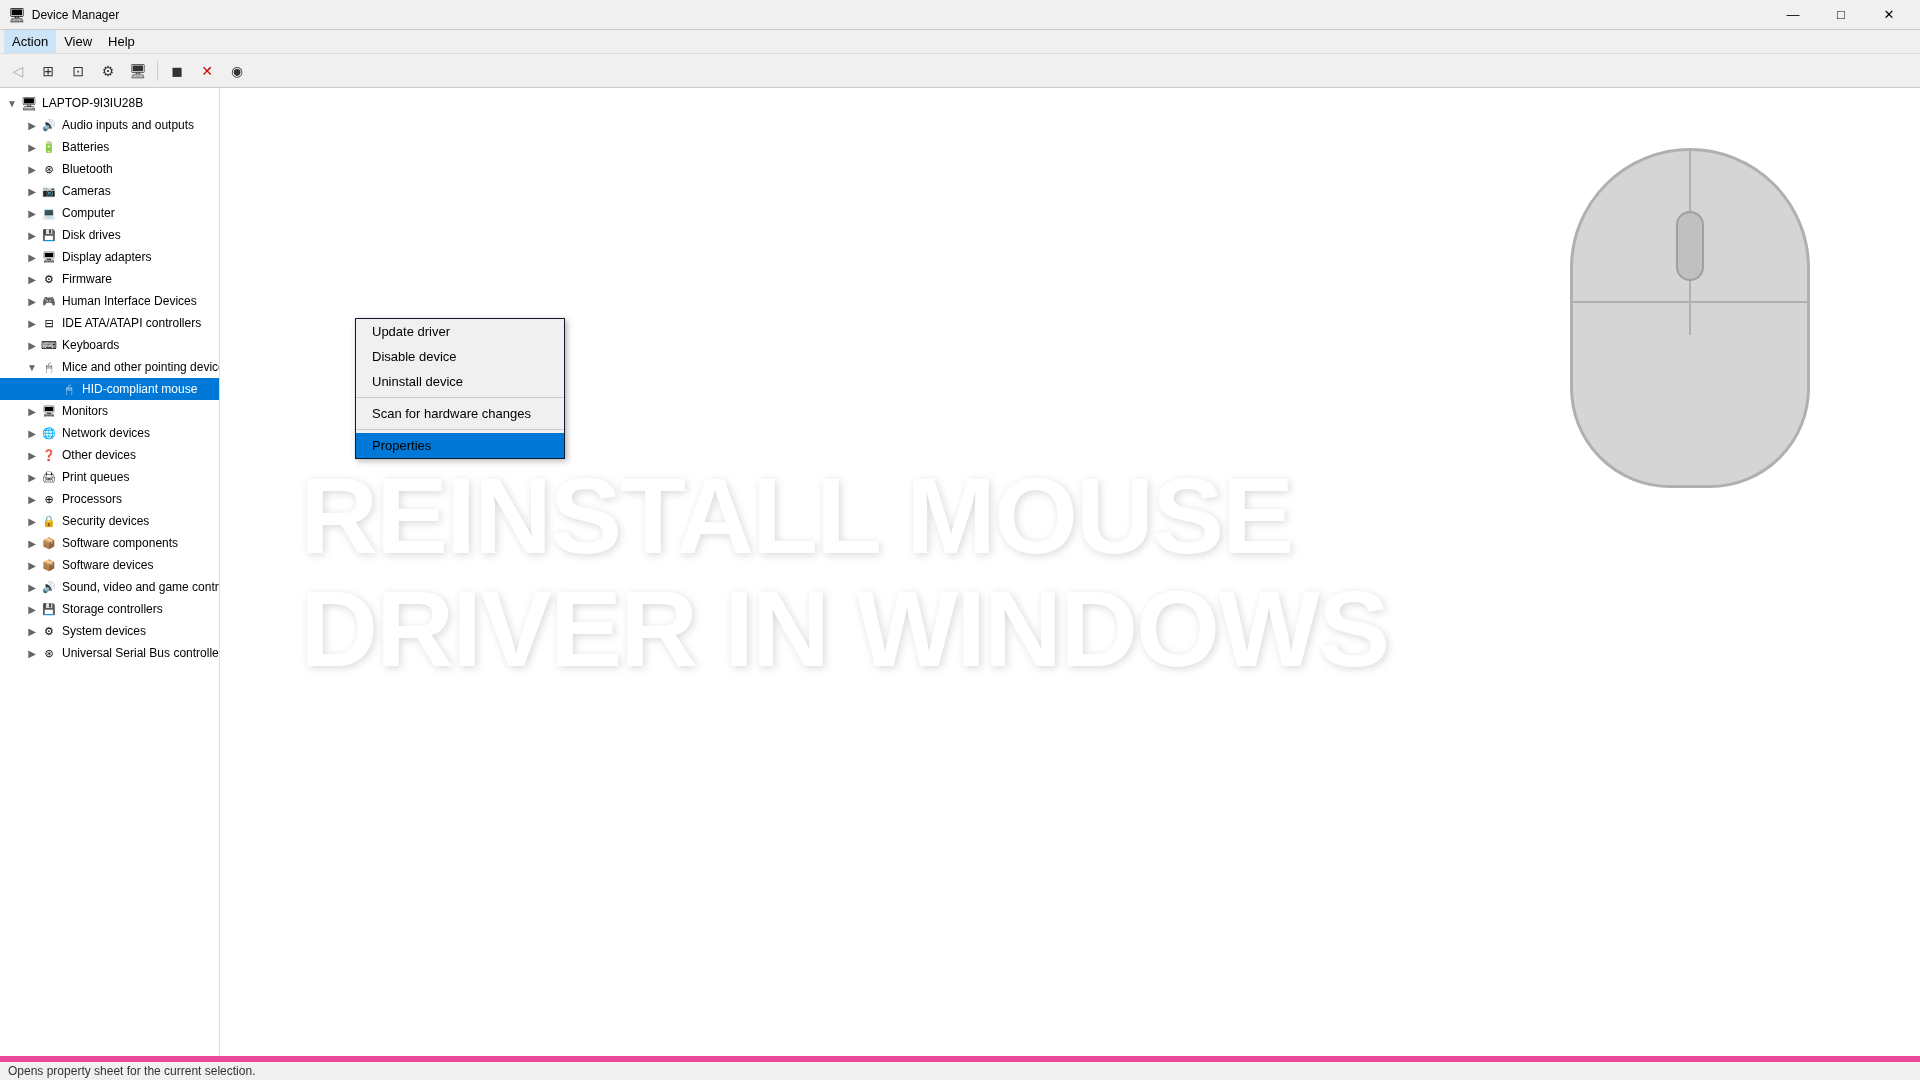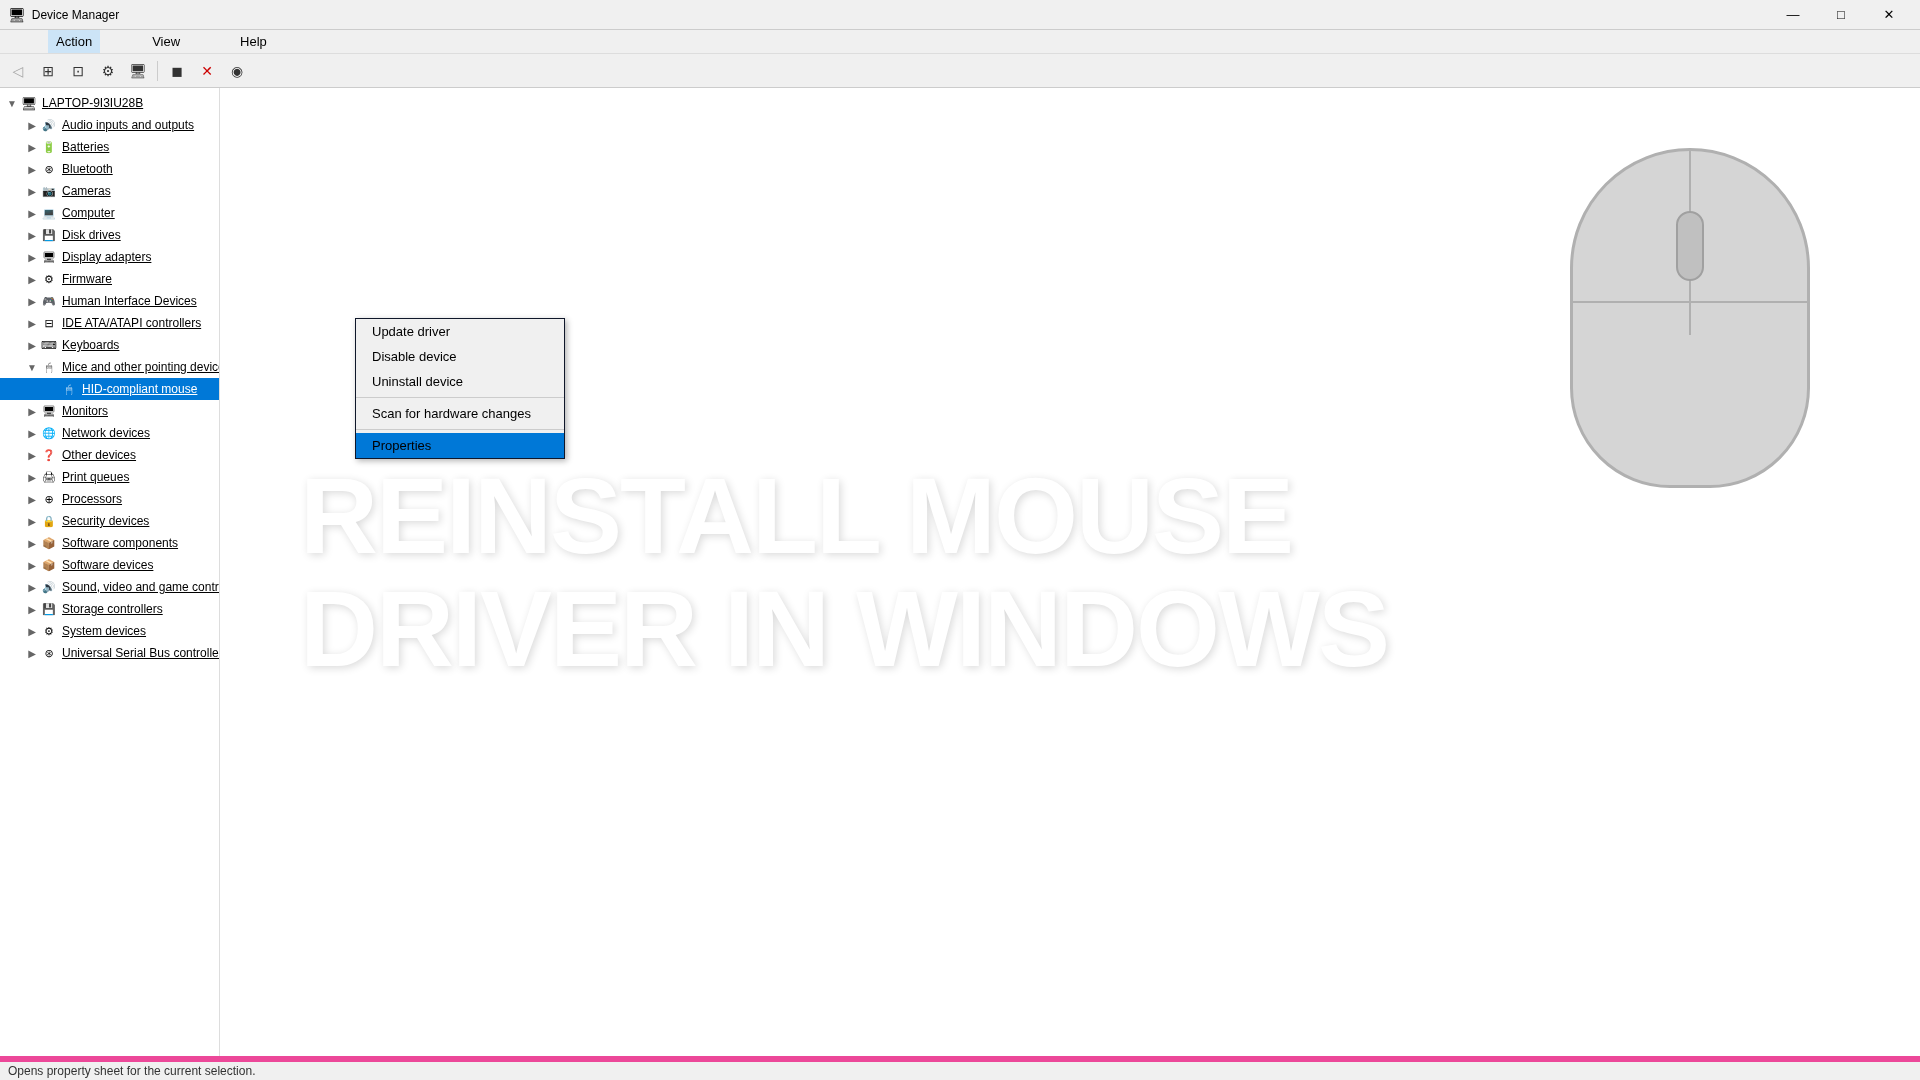--- a/index.html
+++ b/index.html
@@ -68,21 +68,20 @@
       border-bottom: 1px solid #ddd;
       font-size: 13px;
     }
 
     .menu-item {
       padding: 2px 8px;
       cursor: pointer;
       height: 100%;
       display: flex;
       align-items: center;
-      margin-left: 44px;
     }
     .menu-item.active { background: #cce4f7; }
 
     
     .toolbar {
       height: 34px;
       background: #f0f0f0;
       border-bottom: 1px solid #ccc;
       display: flex;
       align-items: center;
@@ -149,21 +148,21 @@
     .tree-icon {
       width: 18px;
       height: 18px;
       margin-right: 4px;
       display: flex;
       align-items: center;
       justify-content: center;
       flex-shrink: 0;
     }
 
-    .tree-label { font-size: 12px; text-decoration: underline; }
+    .tree-label { font-size: 12px; }
 
     
     .right-panel {
       flex: 1;
       background: #fff;
       position: relative;
     }
 
     
     .context-menu {

